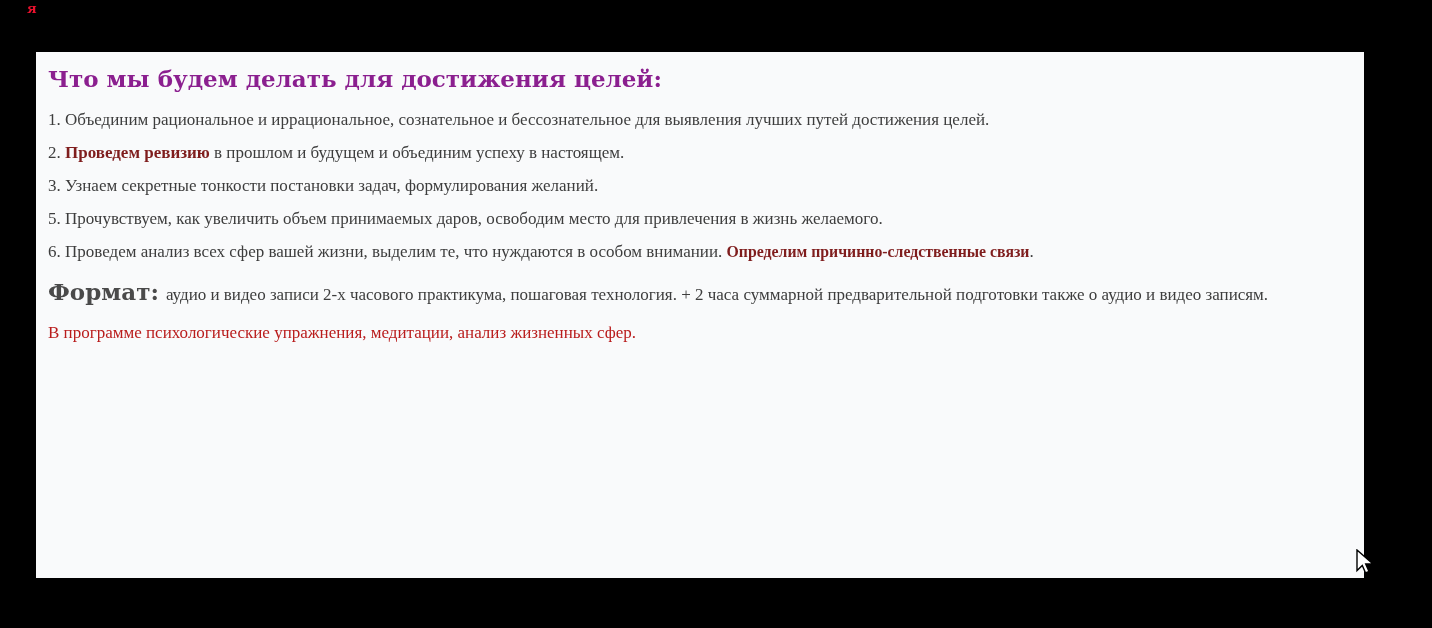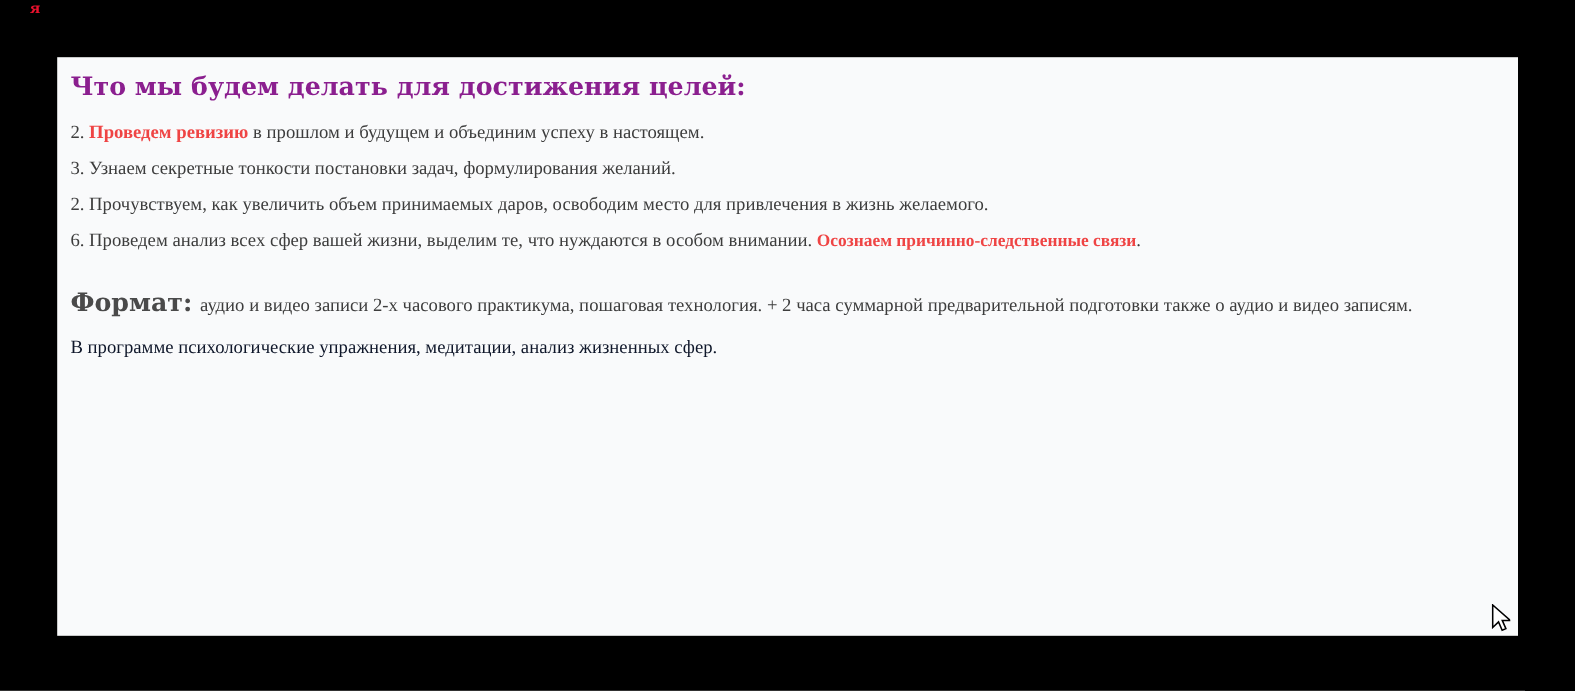--- a/index.html
+++ b/index.html
@@ -7,74 +7,75 @@
     width:1432px;height:628px;position:relative;overflow:hidden;
     background:#000;
     font-family:"Liberation Serif", serif;
   }
   .corner-mark{
     position:absolute;left:27px;top:2px;
     color:#e8112d;font-size:13px;font-weight:bold;
     font-family:"DejaVu Serif", serif;line-height:13px;
   }
   .panel{
-    position:absolute;left:52px;top:52px;width:1328px;height:526px;
+    position:absolute;left:36px;top:52px;width:1328px;height:526px;
     background:#f9fafb;
     box-sizing:border-box;
     padding:13px 14px 0 12px;
     color:#3d3d3d;
   }
   h1.title{
     margin:0 0 16px 0;
     font-family:"DejaVu Serif", serif;
     font-size:23px;line-height:28px;font-weight:bold;
     color:#8b1f8f;
   }
   p.item{
     margin:0 0 11px 0;
     font-size:17px;line-height:22px;
     color:#3d3d3d;
   }
-  p.item strong{font-weight:bold;color:#ef4444;}
+  p.item strong{font-weight:bold;color:#7f1d1d;}
   p.item strong.sm{font-size:0.93em;}
   p.format-line{
-    margin:30px 0 12px 0;
+    margin:14px 0 12px 0;
     font-size:17px;line-height:30px;color:#3d3d3d;
   }
   .format-label{
     font-family:"DejaVu Serif", serif;
     font-size:23px;font-weight:bold;color:#4a4a4a;
     margin-right:7px;
   }
   p.footer-note{
     margin:0;
-    font-size:17px;line-height:22px;color:#0f172a;
+    font-size:17px;line-height:22px;color:#b91c1c;
   }
   .cursor{
     position:absolute;left:1355px;top:549px;width:18px;height:26px;
     pointer-events:none;
   }
 </style>
 </head>
 <body>
 
 <span class="corner-mark">я</span>
 
 <div class="panel">
   <h1 class="title">Что мы будем делать для достижения целей:</h1>
 
+  <p class="item"><span>1. Объединим рациональное и иррациональное, сознательное и бессознательное для выявления лучших путей достижения целей.</span><strong></strong><span></span></p>
 
   <p class="item"><span>2. </span><strong>Проведем ревизию</strong><span> в прошлом и будущем и объединим успеху в настоящем.</span></p>
 
   <p class="item"><span>3. Узнаем секретные тонкости постановки задач, формулирования желаний.</span><strong></strong><span></span></p>
 
-  <p class="item"><span>2. Прочувствуем, как увеличить объем принимаемых даров, освободим место для привлечения в жизнь желаемого.</span><strong></strong><span></span></p>
+  <p class="item"><span>5. Прочувствуем, как увеличить объем принимаемых даров, освободим место для привлечения в жизнь желаемого.</span><strong></strong><span></span></p>
 
 
-  <p class="item"><span>6. Проведем анализ всех сфер вашей жизни, выделим те, что нуждаются в особом внимании. </span><strong class="sm">Осознаем причинно-следственные связи</strong><span>.</span></p>
+  <p class="item"><span>6. Проведем анализ всех сфер вашей жизни, выделим те, что нуждаются в особом внимании. </span><strong class="sm">Определим причинно-следственные связи</strong><span>.</span></p>
 
 
 
 
   <p class="format-line"><strong class="format-label">Формат:</strong><span>аудио и видео записи 2-х часового практикума, пошаговая технология. + 2 часа суммарной предварительной подготовки также о аудио и видео записям.</span></p>
 
   <p class="footer-note">В программе психологические упражнения, медитации, анализ жизненных сфер.</p>
 </div>
 
 <svg class="cursor" viewBox="0 0 18 26" xmlns="http://www.w3.org/2000/svg">

